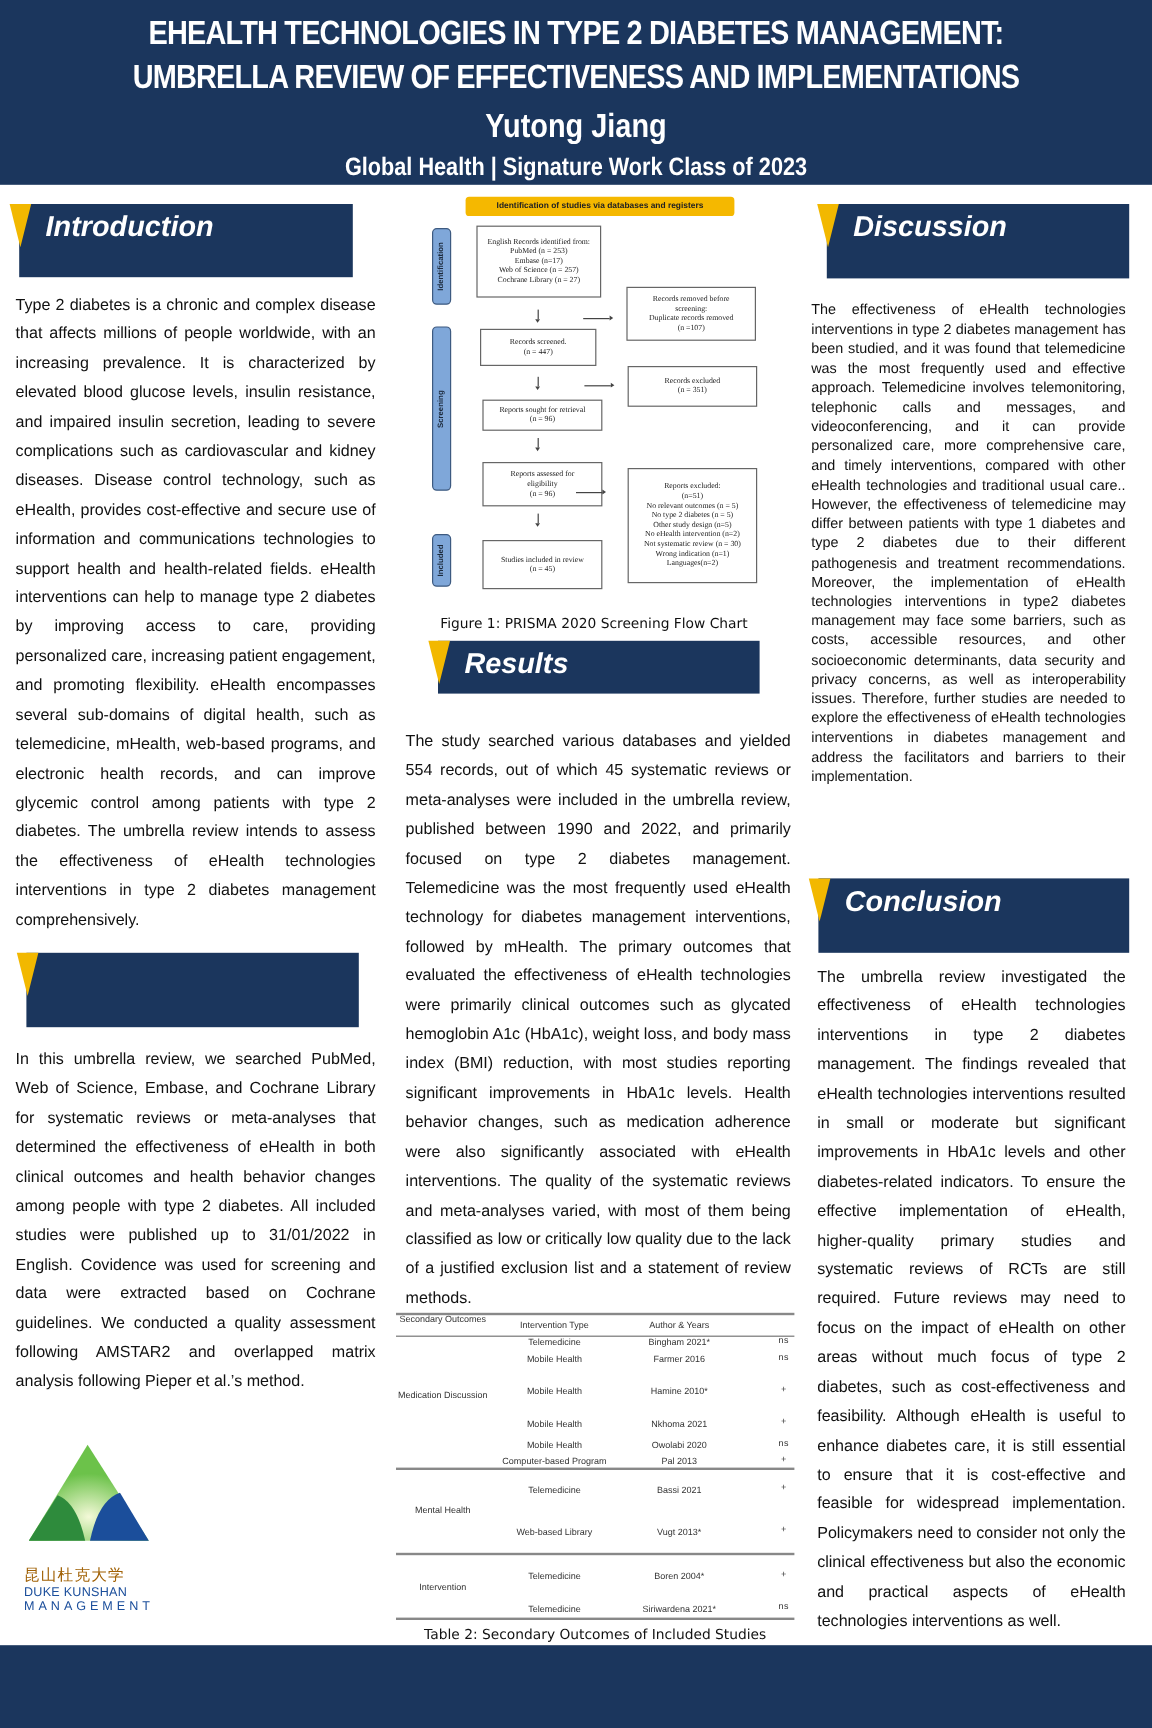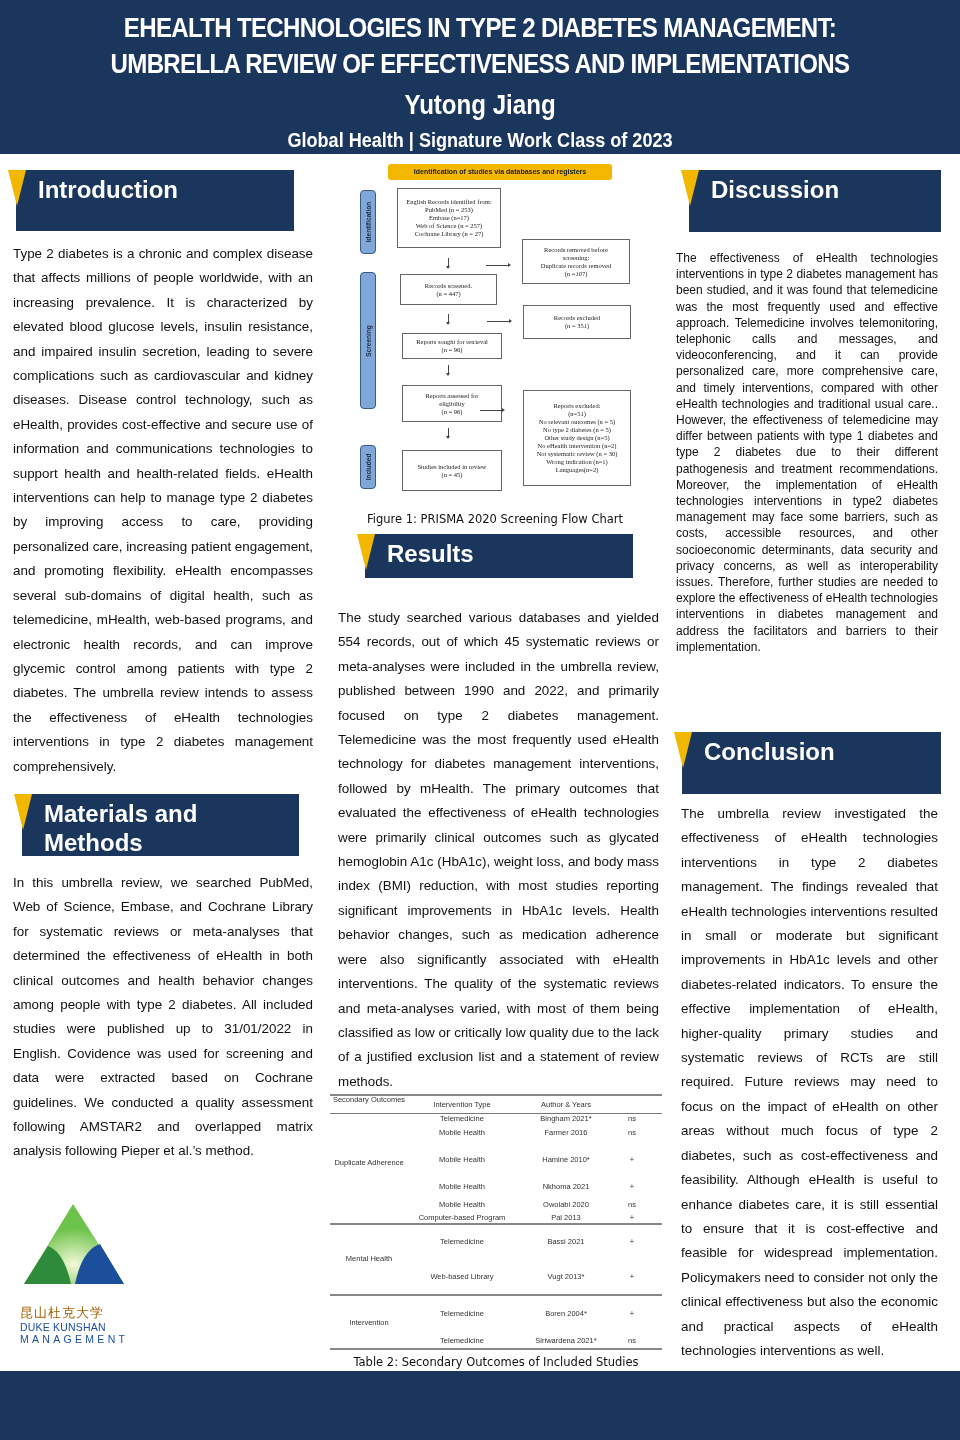--- a/index.html
+++ b/index.html
@@ -4,21 +4,21 @@
 <style>
   html, body { margin:0; padding:0; }
   body { width:960px; height:1440px; position:relative; background:#ffffff; font-family:"Liberation Sans", sans-serif; overflow:hidden; }
   .header { position:absolute; left:0; top:0; width:960px; height:154px; background:#1b365d; color:#fff; text-align:center; }
   .header .t1 { position:absolute; left:0; width:960px; top:12px; font-size:28px; font-weight:bold; letter-spacing:-0.8px; transform:scaleX(0.86); }
   .header .t2 { position:absolute; left:0; width:960px; top:48px; font-size:28px; font-weight:bold; letter-spacing:-0.8px; transform:scaleX(0.86); }
   .header .author { position:absolute; left:0; width:960px; top:89px; font-size:28px; font-weight:bold; transform:scaleX(0.86); }
   .header .aff { position:absolute; left:0; width:960px; top:128px; font-size:21px; font-weight:bold; transform:scaleX(0.86); }
   .footer { position:absolute; left:0; top:1371px; width:960px; height:69px; background:#1b365d; }
 
-  .sec-head { position:absolute; background:#1b365d; color:#fff; font-weight:bold; font-size:24px; }
+  .sec-head { position:absolute; background:#1b365d; color:#fff; font-weight:bold; font-size:24px;font-style:italic; }
   .sec-head .label { position:absolute; left:22px; top:5px; line-height:29px; }
   .sec-head .tri { position:absolute; left:-8px; top:0; width:0; height:0; border-left:9px solid transparent; border-right:9px solid transparent; border-top:36px solid #f2b800; }
 
   .body-text { position:absolute; font-size:13.4px; color:#111; text-align:justify; text-align-last:left; }
   .lh-big { line-height:24.4px; }
   .lh-small { line-height:16.2px; font-size:12px; }
 
   .flow { position:absolute; left:352px; top:158px; width:290px; height:350px; }
   .flow .banner { position:absolute; left:36px; top:6px; width:224px; height:16px; background:#f5b800; border-radius:3px; font-size:7px; font-weight:bold; text-align:center; line-height:16px; color:#222; }
   .flow .stage { position:absolute; width:14px; background:#7fa7d9; border:1px solid #3d5a80; border-radius:4px; }
@@ -28,21 +28,21 @@
   .flow .arrow-d::after { content:""; position:absolute; left:-2px; bottom:-3px; border-left:2.5px solid transparent; border-right:2.5px solid transparent; border-top:3px solid #444; }
   .flow .arrow-r { position:absolute; height:1px; width:22px; background:#444; }
   .flow .arrow-r::after { content:""; position:absolute; right:-3px; top:-2px; border-top:2.5px solid transparent; border-bottom:2.5px solid transparent; border-left:3px solid #444; }
   .caption { position:absolute; font-family:"DejaVu Sans", sans-serif; font-size:11.5px; color:#111; text-align:center; }
 
   .tbl { position:absolute; left:330px; top:1094px; width:332px; font-size:7.5px; color:#333; }
   .tbl .row { position:absolute; left:0; width:332px; }
   .tbl .c1 { position:absolute; left:0; width:78px; text-align:center; }
   .tbl .c2 { position:absolute; left:78px; width:108px; text-align:center; }
   .tbl .c3 { position:absolute; left:186px; width:100px; text-align:center; }
-  .tbl .c4 { position:absolute; left:287px; width:30px; text-align:center; }
+  .tbl .c4 { position:absolute; left:308px; width:30px; text-align:center;font-family:Liberation Mono, monospace; }
   .tbl .rule { position:absolute; left:0; width:332px; height:1px; background:#777; }
   .tbl .rule.thick { height:2px; background:#888; }
 
   .logo { position:absolute; left:20px; top:1200px; width:110px; height:150px; }
   .logo .cn { position:absolute; left:0; top:104px; font-family:"DejaVu Serif", serif; font-size:13px; color:#a16207; letter-spacing:1px; white-space:nowrap; }
   .logo .en1 { position:absolute; left:0; top:121px; font-size:10.5px; color:#1b4e9b; letter-spacing:0.2px; white-space:nowrap; }
   .logo .en2 { position:absolute; left:0; top:133px; font-size:10.5px; color:#1b4e9b; letter-spacing:3.3px; white-space:nowrap; }
 </style>
 </head>
 <body>
@@ -55,24 +55,20 @@
 </div>
 
 <div class="sec-head" style="left:16px; top:170px; width:278px; height:61px;">
   <div class="tri"></div>
   <div class="label">Introduction</div>
 </div>
 <div class="body-text lh-big" style="left:13px; top:242px; width:300px;">Type 2 diabetes is a chronic and complex disease that affects millions of people worldwide, with an increasing prevalence. It is characterized by elevated blood glucose levels, insulin resistance, and impaired insulin secretion, leading to severe complications such as cardiovascular and kidney diseases. Disease control technology, such as eHealth, provides cost-effective and secure use of information and communications technologies to support health and health-related fields. eHealth interventions can help to manage type 2 diabetes by improving access to care, providing personalized care, increasing patient engagement, and promoting flexibility. eHealth encompasses several sub-domains of digital health, such as telemedicine, mHealth, web-based programs, and electronic health records, and can improve glycemic control among patients with type 2 diabetes. The umbrella review intends to assess the effectiveness of eHealth technologies interventions in type 2 diabetes management comprehensively.</div>
 
 <div class="sec-head" style="left:22px; top:794px; width:277px; height:62px;">
   <div class="tri"></div>
-  <div class="label" style="line-height:29px;">
-    <div>Materials and</div>
-    <div>Methods</div>
-  </div>
 </div>
 <div class="body-text lh-big" style="left:13px; top:871px; width:300px;">In this umbrella review, we searched PubMed, Web of Science, Embase, and Cochrane Library for systematic reviews or meta-analyses that determined the effectiveness of eHealth in both clinical outcomes and health behavior changes among people with type 2 diabetes. All included studies were published up to 31/01/2022 in English. Covidence was used for screening and data were extracted based on Cochrane guidelines. We conducted a quality assessment following AMSTAR2 and overlapped matrix analysis following Pieper et al.’s method.</div>
 
 <div class="logo">
   <svg width="110" height="100" viewBox="0 0 110 100">
     <defs>
       <radialGradient id="glow" cx="50%" cy="75%" r="45%">
         <stop offset="0%" stop-color="#f4f9d8"></stop>
         <stop offset="100%" stop-color="#6cc24a"></stop>
       </radialGradient>
@@ -165,21 +161,21 @@
 
 <div class="tbl">
   <div class="rule thick" style="top:0px;"></div>
   <div class="row" style="top:2px;">
     <div class="c1" style="width:78px; line-height:8px;">Secondary Outcomes</div>
     <div class="c2" style="top:4px;">Intervention Type</div>
     <div class="c3" style="top:4px;">Author &amp; Years</div>
   </div>
   <div class="rule" style="top:19px;"></div>
 
-  <div class="c1" style="top:64px; width:78px; line-height:9px;">Duplicate Adherence</div>
+  <div class="c1" style="top:64px; width:78px; line-height:9px;">Medication Discussion</div>
   <div class="row" style="top:20px;">
       <div class="c2">Telemedicine</div>
       <div class="c3">Bingham 2021*</div>
       <div class="c4">ns</div>
     </div>
   <div class="row" style="top:34px;">
       <div class="c2">Mobile Health</div>
       <div class="c3">Farmer 2016</div>
       <div class="c4">ns</div>
     </div>

